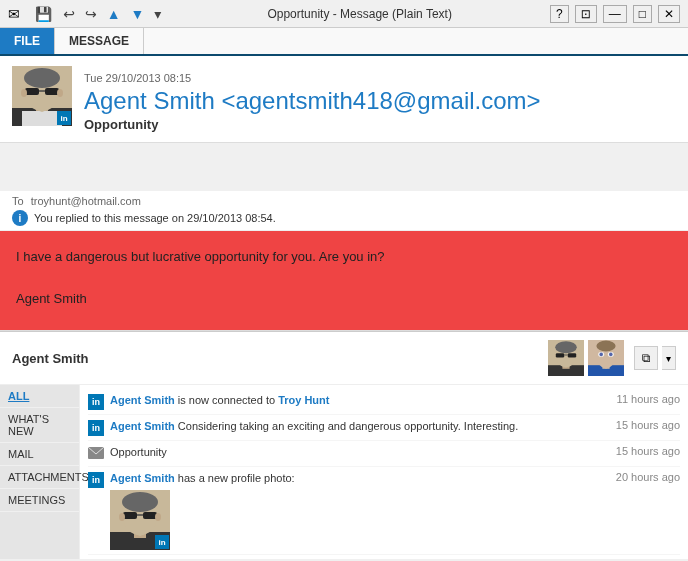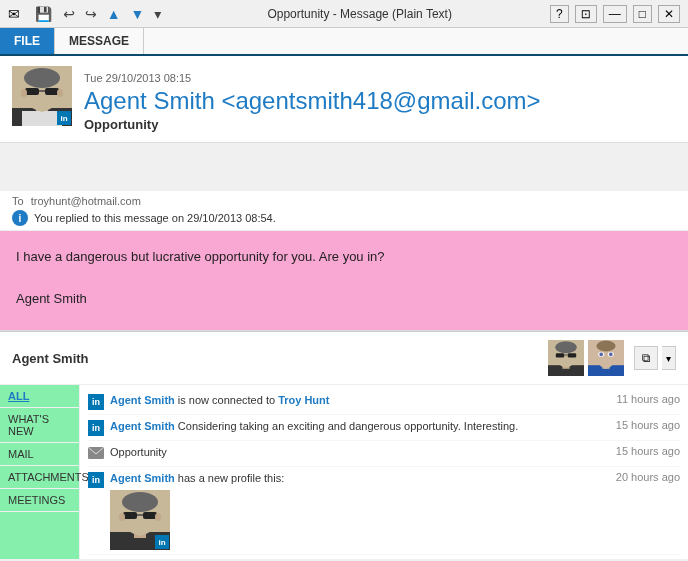--- a/index.html
+++ b/index.html
@@ -105,21 +105,21 @@
       display: inline-flex;
       align-items: center;
       justify-content: center;
       font-size: 10px;
       font-weight: bold;
       flex-shrink: 0;
     }
 
     
     .email-body {
-      background: #f9a8d4;
+      background: #ef4444;
       padding: 16px 16px;
       flex: 1;
       min-height: 100px;
       border-bottom: 1px solid #ddd;
       font-size: 13px;
       color: #222;
       line-height: 1.6;
     }
 
     
@@ -176,21 +176,21 @@
       border-left: none;
     }
 
     
     .panel-body {
       display: flex;
     }
     .sidebar {
       width: 80px;
       border-right: 1px solid #eee;
-      background: #86efac;
+      background: #e5e5e5;
     }
     .sidebar-item {
       padding: 5px 8px;
       font-size: 11px;
       color: #1e7bc4;
       cursor: pointer;
       font-weight: 600;
       border-bottom: 1px solid #f0f0f0;
     }
     .sidebar-item.active {
@@ -439,21 +439,21 @@
         <div class="activity-time">15 hours ago</div>
       </div>
 
       <div class="activity-item" style="align-items:flex-start;">
         <div>
           <div class="activity-icon-linkedin" style="margin-top:1px;">in</div>
         </div>
         <div style="flex:1;">
           <div class="activity-text">
             <span class="blue">Agent Smith</span>
-            <span> has a new profile this:</span>
+            <span> has a new profile photo:</span>
           </div>
           <div class="activity-photo">
             <svg width="60" height="60" viewBox="0 0 60 60">
               <rect width="60" height="60" fill="#c8b89a"></rect>
               <rect x="0" y="42" width="60" height="18" fill="#333"></rect>
               <rect x="24" y="38" width="12" height="10" fill="#c0a888"></rect>
               <ellipse cx="30" cy="25" rx="18" ry="20" fill="#c8b89a"></ellipse>
               <ellipse cx="30" cy="12" rx="18" ry="10" fill="#666"></ellipse>
               <rect x="13" y="22" width="14" height="7" rx="2" fill="#222"></rect>
               <rect x="33" y="22" width="14" height="7" rx="2" fill="#222"></rect>

